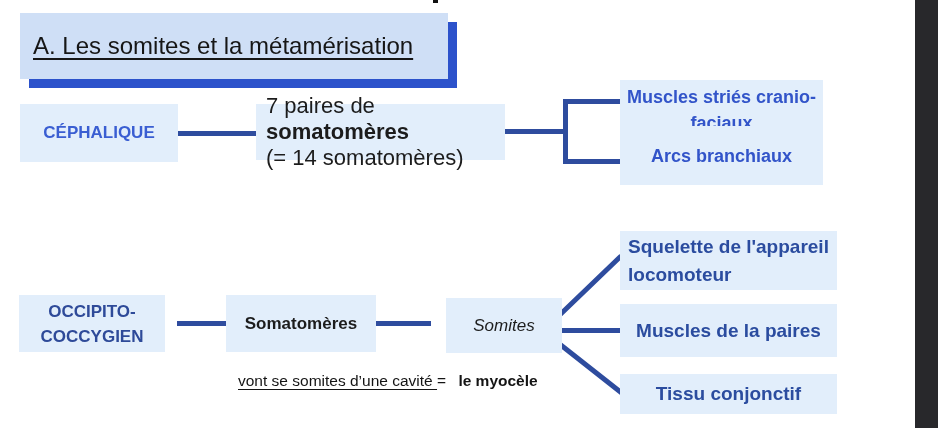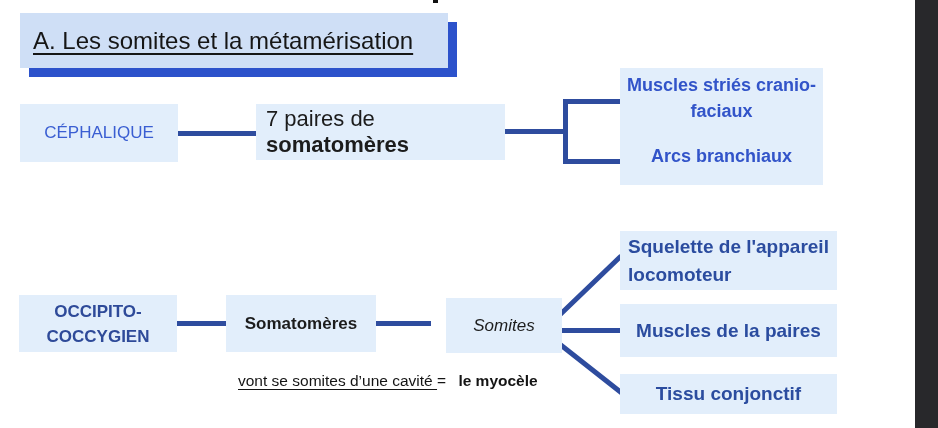--- a/index.html
+++ b/index.html
@@ -16,47 +16,47 @@
   }
   html,body{margin:0;padding:0;background:#ffffff;}
   .canvas{
     position:relative;width:938px;height:428px;background:#ffffff;overflow:hidden;
     font-family:"Liberation Sans","DejaVu Sans",sans-serif;color:var(--text-color);
   }
   .clip-glyph{position:absolute;left:433px;top:0;width:5px;height:3px;background:#111;}
   .side-panel{position:absolute;right:0;top:0;width:23px;height:428px;background:var(--panel-color);}
 
   .title-box{
-    position:absolute;left:20px;top:13px;width:428px;height:55px;box-sizing:border-box;
+    position:absolute;left:20px;top:13px;width:428px;height:66px;box-sizing:border-box;
     background:var(--title-box-bg);box-shadow:9px 9px 0 var(--title-shadow);
     display:flex;align-items:center;padding-left:13px;
   }
   .title-text{
     font-size:24px;color:#161616;text-decoration:underline;
     text-underline-offset:4px;text-decoration-thickness:2px;white-space:nowrap;
   }
 
   .connectors{position:absolute;left:0;top:0;pointer-events:none;}
   .connectors line,.connectors path{stroke:var(--line-color);stroke-width:5;fill:none;}
   .connectors .cap{stroke-linecap:round;}
 
   .box{
     position:absolute;background:var(--box-bg);box-sizing:border-box;
     display:flex;align-items:center;justify-content:center;text-align:center;
   }
   .b-cephalique{left:20px;top:104px;width:158px;height:58px;
-    font-weight:normal;font-size:17px;color:var(--cephalique-color);}
+    font-weight:bold;font-size:17px;color:var(--cephalique-color);}
   .b-paires{left:256px;top:104px;width:249px;height:56px;
     flex-direction:column;align-items:flex-start;justify-content:center;
     padding-left:10px;text-align:left;font-size:22px;line-height:26px;}
   .b-out-top{left:620px;width:203px;height:59px;
     font-weight:bold;font-size:18px;line-height:26px;color:var(--top-outcome-color);padding:0 4px;}
-  .b-muscles-stries{top:68px;}
+  .b-muscles-stries{top:80px;}
   .b-arcs{top:126px;}
-  .b-occipito{left:19px;top:295px;width:158px;height:57px;
+  .b-occipito{left:19px;top:295px;width:146px;height:57px;
     font-weight:bold;font-size:17px;line-height:25px;color:var(--occipito-color);padding:9px 6px;justify-content:center;}
   .b-somatomeres{left:226px;top:295px;width:150px;height:57px;
     font-weight:bold;font-size:17px;}
   .b-somites{left:446px;top:298px;width:116px;height:55px;font-size:17px;font-style:italic;}
   .b-out-bottom{left:620px;width:217px;
     font-weight:bold;font-size:19px;line-height:28px;color:var(--bottom-outcome-color);}
   .b-squelette{top:231px;height:59px;justify-content:flex-start;text-align:left;padding:16px 8px;}
   .b-paroi{top:304px;height:53px;}
   .b-tissu{top:374px;height:40px;text-align:right;}
 
@@ -85,20 +85,21 @@
     <line class="cap" x1="543" y1="330.5" x2="620" y2="330.5"></line>
     <line class="cap" x1="543" y1="331" x2="623" y2="394"></line>
   </svg>
 
   <div class="box b-cephalique">
     <span>CÉPHALIQUE</span>
   </div>
 
   <div class="box b-paires">
     <div><span>7 paires de </span><b>somatomères</b></div>
+    <div>(= 14 somatomères)</div>
   </div>
 
   <div class="box b-out-top b-muscles-stries">
     <span>Muscles striés cranio-faciaux</span>
   </div>
 
   <div class="box b-out-top b-arcs">
     <span>Arcs branchiaux</span>
   </div>
 

